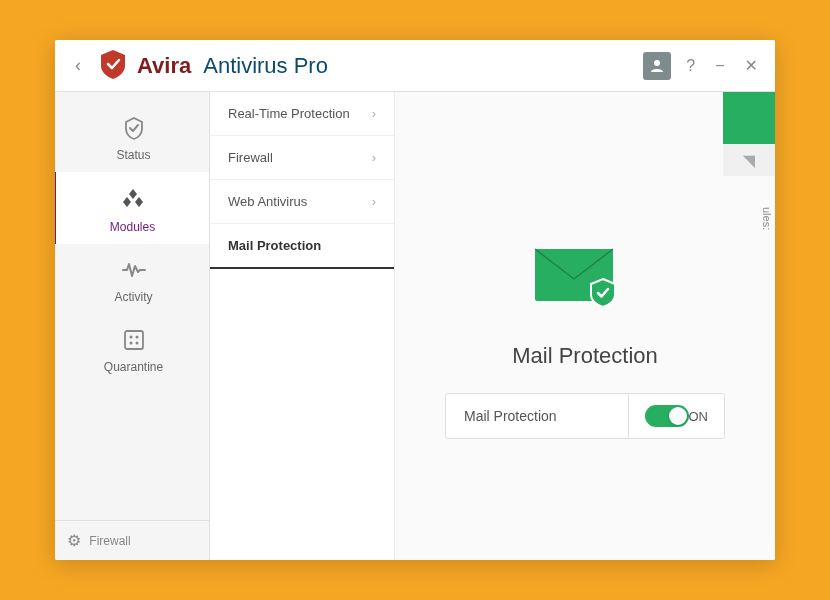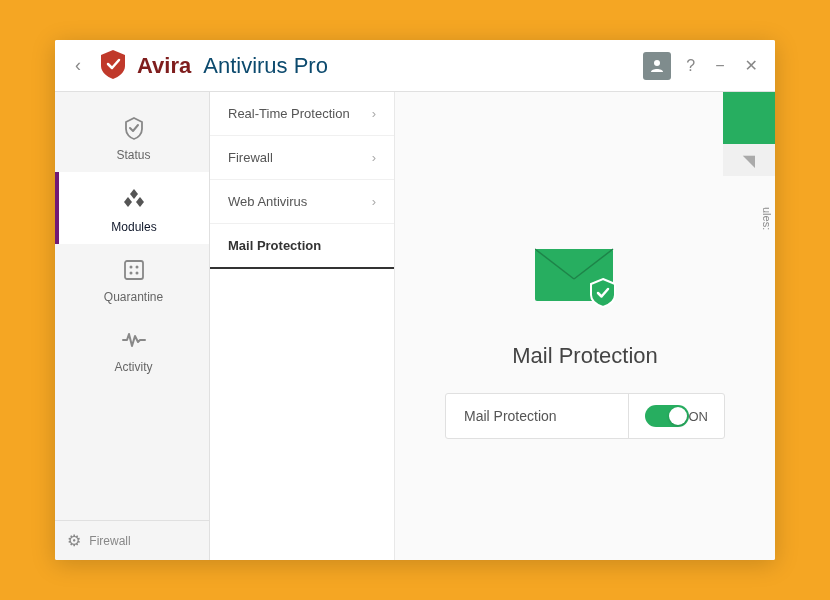--- a/index.html
+++ b/index.html
@@ -112,22 +112,22 @@
       padding: 14px 0 10px;
       cursor: pointer;
       color: #666;
       font-size: 12px;
       gap: 4px;
       border-left: 3px solid transparent;
       transition: background 0.15s;
     }
     .sidebar-item.active {
       background: #fff;
-      border-left: 4px solid #701a75;
-      color: #0f172a;
+      border-left: 1px solid #701a75;
+      color: #701a75;
     }
     .sidebar-icon {
       font-size: 22px;
       line-height: 1;
     }
     .sidebar-footer {
       border-top: 1px solid #e0e0e0;
       display: flex;
       align-items: center;
       padding: 10px 12px;
@@ -347,39 +347,39 @@
               <polygon points="13,3 17,8 13,13 9,8" fill="#555"></polygon>
               <polygon points="7,11 11,16 7,21 3,16" fill="#555"></polygon>
               <polygon points="19,11 23,16 19,21 15,16" fill="#555"></polygon>
             </svg>
           </span>
           <span>Modules</span>
         </div>
 
         <div class="sidebar-item">
           <span class="sidebar-icon">
+            <svg width="26" height="24" viewBox="0 0 26 24">
+              <polyline points="2,12 6,12 8,6 11,18 14,8 17,14 19,12 24,12" fill="none" stroke="#888" stroke-width="2" stroke-linecap="round" stroke-linejoin="round"></polyline>
+            </svg>
+          </span>
+          <span>Activity</span>
+        </div>
+
+        <div class="sidebar-item">
+          <span class="sidebar-icon">
             <svg width="24" height="24" viewBox="0 0 24 24">
               <rect x="3" y="3" width="18" height="18" rx="2" fill="none" stroke="#888" stroke-width="1.8"></rect>
               <circle cx="9" cy="9" r="1.5" fill="#888"></circle>
               <circle cx="15" cy="9" r="1.5" fill="#888"></circle>
               <circle cx="9" cy="15" r="1.5" fill="#888"></circle>
               <circle cx="15" cy="15" r="1.5" fill="#888"></circle>
             </svg>
           </span>
           <span>Quarantine</span>
         </div>
-
-        <div class="sidebar-item">
-          <span class="sidebar-icon">
-            <svg width="26" height="24" viewBox="0 0 26 24">
-              <polyline points="2,12 6,12 8,6 11,18 14,8 17,14 19,12 24,12" fill="none" stroke="#888" stroke-width="2" stroke-linecap="round" stroke-linejoin="round"></polyline>
-            </svg>
-          </span>
-          <span>Activity</span>
-        </div>
       </div>
 
       <div class="sidebar-footer">
         <span class="gear-icon">⚙</span>
         <span>Firewall</span>
       </div>
     </div>
 
     <div class="submenu-panel">
       <div class="submenu-item">

